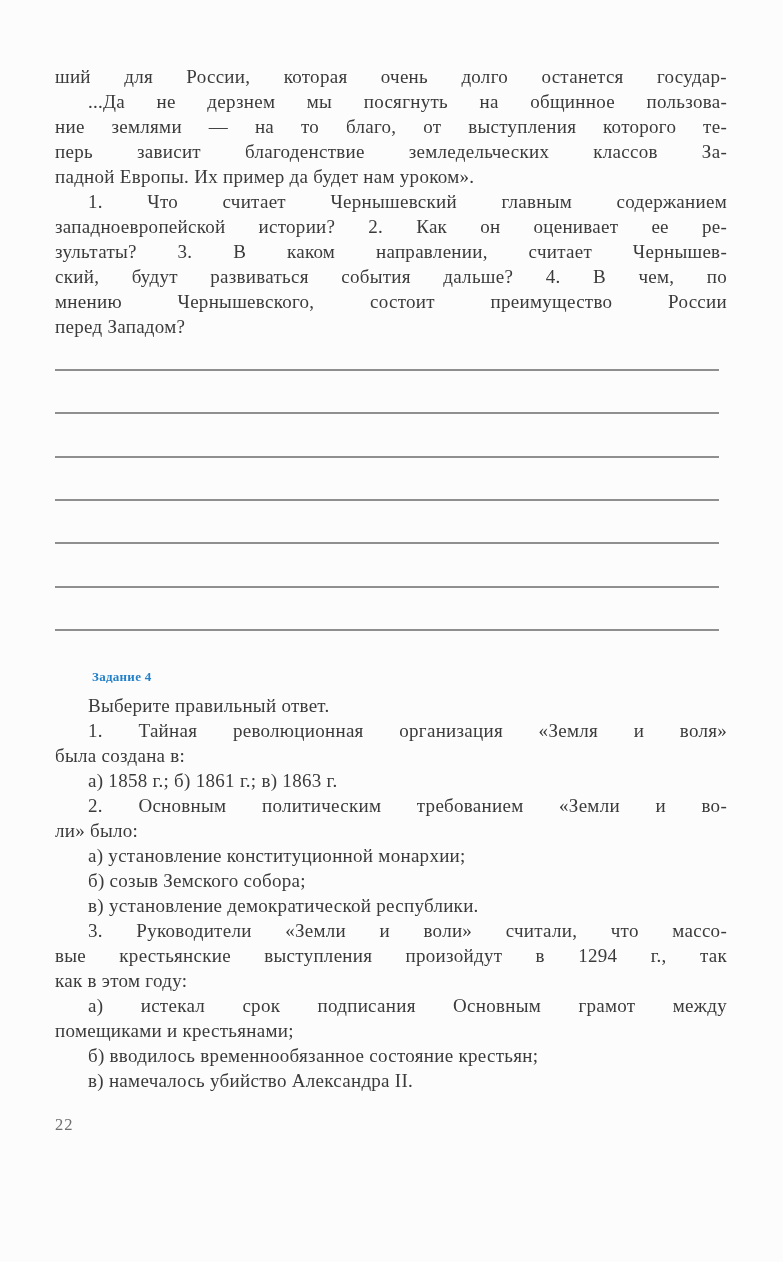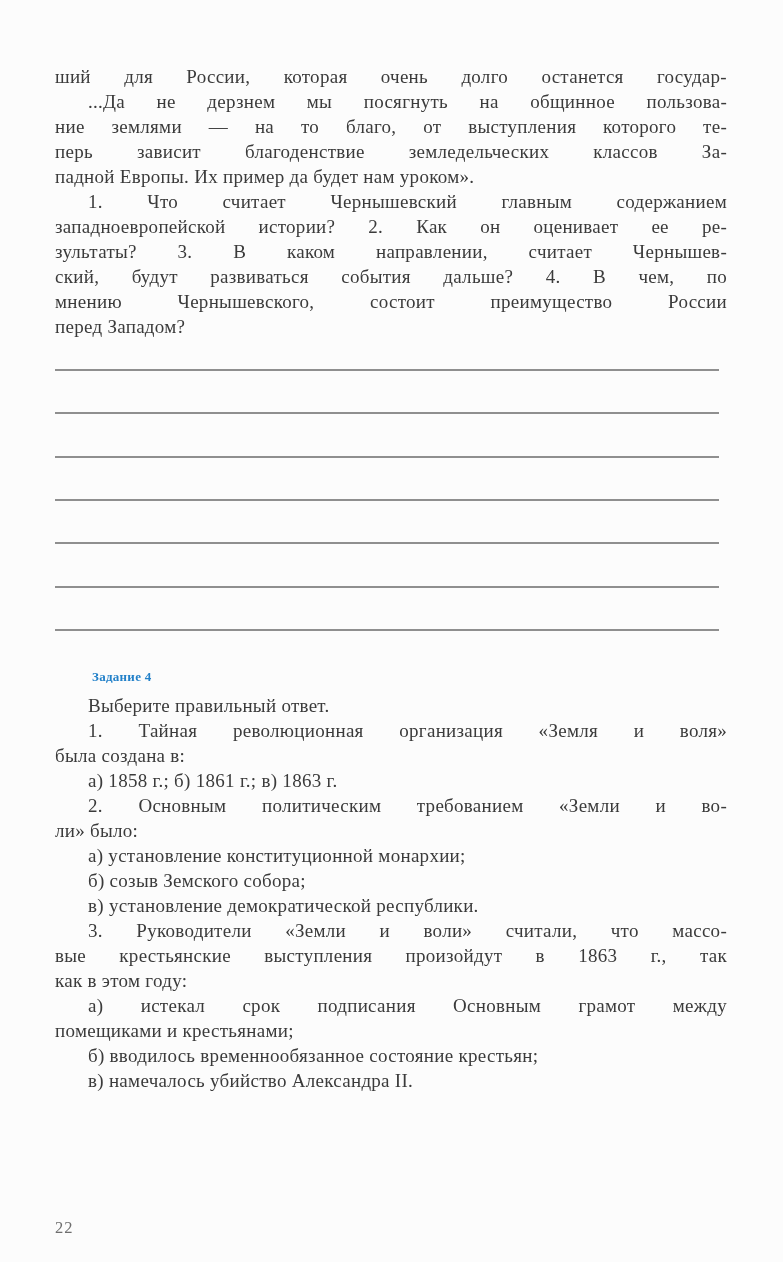--- a/index.html
+++ b/index.html
@@ -64,21 +64,21 @@
   .task-instruction {
     margin: 0;
     padding-left: 33px;
     line-height: 25px;
   }
   .task-item { margin-top: 0; }
   
   .page-number {
     position: absolute;
     left: 55px;
-    top: 1215px;
+    top: 1112px;
     font-size: 16.5px;
     color: #6e6e6e;
     letter-spacing: 1px;
   }
 </style>
 </head>
 <body>
 
 <div class="page">
 
@@ -136,21 +136,21 @@
           <div class="para indent">
             <div class="line last">б) созыв Земского собора;</div>
           </div>
           <div class="para indent">
             <div class="line last">в) установление демократической республики.</div>
           </div>
         </div>
         <div class="task-item">
           <div class="para indent">
             <div class="line">3. Руководители «Земли и воли» считали, что массо-</div>
-            <div class="line">вые крестьянские выступления произойдут в 1863 г., так</div>
+            <div class="line">вые крестьянские выступления произойдут в 1294 г., так</div>
             <div class="line last">как в этом году:</div>
           </div>
           <div class="para indent">
             <div class="line">а) истекал срок подписания Основным грамот между</div>
             <div class="line last">помещиками и крестьянами;</div>
           </div>
           <div class="para indent">
             <div class="line last">б) вводилось временнообязанное состояние крестьян;</div>
           </div>
           <div class="para indent">

